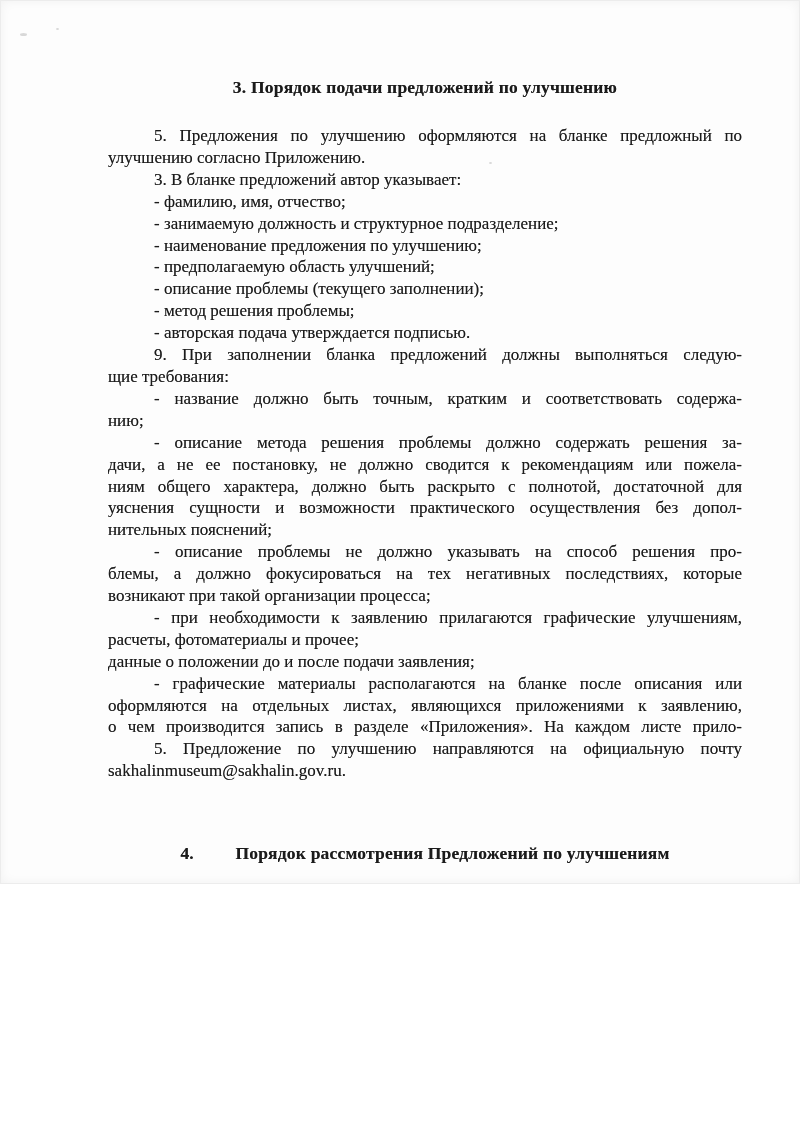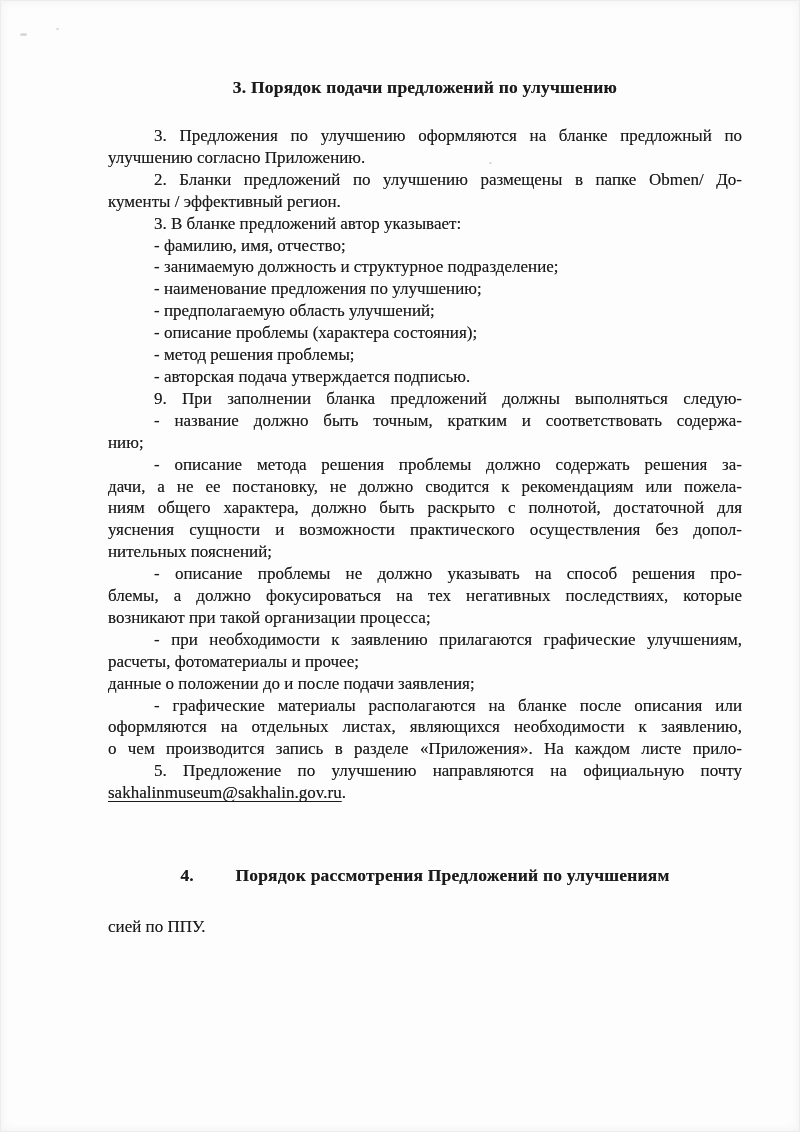--- a/index.html
+++ b/index.html
@@ -3,21 +3,21 @@
 <meta charset="utf-8">
 <style>
   html, body { margin: 0; padding: 0; }
   body {
     width: 800px; height: 1132px;
     background: #ffffff;
     overflow: hidden;
   }
   .page {
     position: relative;
-    width: 800px; height: 1132px;
+    width: 800px; height: 884px;
     background: #fdfdfd;
     box-shadow: inset 0 0 0 1px #ececec, inset 0 0 12px rgba(0,0,0,0.06);
     font-family: "Liberation Serif", "DejaVu Serif", serif;
     color: #1b1b1b;
     box-sizing: border-box;
   }
   .content {
     padding: 76px 58px 0 108px;
   }
   .h1 {
@@ -44,21 +44,21 @@
     text-align: left;
   }
   .para { margin: 0; }
   .line {
     font-size: 17px;
     line-height: 21.9px;
     text-shadow: 0 0 0.45px rgba(0,0,0,0.5);
   }
   .line.ind { text-indent: 46px; }
   .line.just { text-align: justify; text-align-last: justify; }
-  .u { text-decoration: underline; text-underline-offset: 2.5px; }
+  .u { text-underline-offset: 2.5px; }
   .numbox { display: inline-block; text-indent: 0; }
   .speck {
     position: absolute;
     background: #b9b9b9;
     border-radius: 50%;
     opacity: 0.55;
   }
 </style>
 </head>
 <body>
@@ -66,53 +66,50 @@
 <div class="page">
   <div class="speck" style="left:20px; top:33px; width:7px; height:3px;"></div>
   <div class="speck" style="left:56px; top:28px; width:3px; height:2px;"></div>
   <div class="speck" style="left:489px; top:162px; width:3px; height:2px;"></div>
 
   <div class="content">
     <div class="h1">3. Порядок подачи предложений по улучшению</div>
 
     <div id="section3">
         <div class="para">
-          <div class="line just ind"><span>3. Предложения по улучшению оформляются на бланке предложный по</span></div>
+          <div class="line just ind"><span>5. Предложения по улучшению оформляются на бланке предложный по</span></div>
           <div class="line"><span>улучшению согласно Приложению.</span></div>
-        </div>
-        <div class="para">
-          <div class="line just ind"><span>2. Бланки предложений по улучшению размещены в папке Obmen/ До-</span></div>
-          <div class="line"><span>кументы / эффективный регион.</span></div>
         </div>
         <div class="para">
           <div class="line ind"><span>3. В бланке предложений автор указывает:</span></div>
         </div>
         <div class="para">
           <div class="line ind"><span>- фамилию, имя, отчество;</span></div>
         </div>
         <div class="para">
           <div class="line ind"><span>- занимаемую должность и структурное подразделение;</span></div>
         </div>
         <div class="para">
           <div class="line ind"><span>- наименование предложения по улучшению;</span></div>
         </div>
         <div class="para">
           <div class="line ind"><span>- предполагаемую область улучшений;</span></div>
         </div>
         <div class="para">
-          <div class="line ind"><span>- описание проблемы (характера состояния);</span></div>
+          <div class="line ind"><span>- описание проблемы (текущего заполнении);</span></div>
         </div>
         <div class="para">
           <div class="line ind"><span>- метод решения проблемы;</span></div>
         </div>
         <div class="para">
           <div class="line ind"><span>- авторская подача утверждается подписью.</span></div>
         </div>
         <div class="para">
           <div class="line just ind"><span>9. При заполнении бланка предложений должны выполняться следую-</span></div>
+          <div class="line"><span>щие требования:</span></div>
         </div>
         <div class="para">
           <div class="line just ind"><span>- название должно быть точным, кратким и соответствовать содержа-</span></div>
           <div class="line"><span>нию;</span></div>
         </div>
         <div class="para">
           <div class="line just ind"><span>- описание метода решения проблемы должно содержать решения за-</span></div>
           <div class="line just"><span>дачи, а не ее постановку, не должно сводится к рекомендациям или пожела-</span></div>
           <div class="line just"><span>ниям общего характера, должно быть раскрыто с полнотой, достаточной для</span></div>
           <div class="line just"><span>уяснения сущности и возможности практического осуществления без допол-</span></div>
@@ -125,30 +122,29 @@
         </div>
         <div class="para">
           <div class="line just ind"><span>- при необходимости к заявлению прилагаются графические улучшениям,</span></div>
           <div class="line"><span>расчеты, фотоматериалы и прочее;</span></div>
         </div>
         <div class="para">
           <div class="line"><span>данные о положении до и после подачи заявления;</span></div>
         </div>
         <div class="para">
           <div class="line just ind"><span>- графические материалы располагаются на бланке после описания или</span></div>
-          <div class="line just"><span>оформляются на отдельных листах, являющихся необходимости к заявлению,</span></div>
+          <div class="line just"><span>оформляются на отдельных листах, являющихся приложениями к заявлению,</span></div>
           <div class="line just"><span>о чем производится запись в разделе «Приложения». На каждом листе прило-</span></div>
         </div>
         <div class="para">
           <div class="line just ind"><span>5. Предложение по улучшению направляются на официальную почту</span></div>
           <div class="line"><span class="u">sakhalinmuseum@sakhalin.gov.ru</span><span>.</span></div>
         </div>
       </div>
 
     <div class="h2"><span class="h2num">4.</span><span>Порядок рассмотрения Предложений по улучшениям</span></div>
 
     <div id="section4">
         <div class="para">
-          <div class="line"><span>сией по ППУ.</span></div>
         </div>
       </div>
   </div>
 </div>
 
 </body></html>

